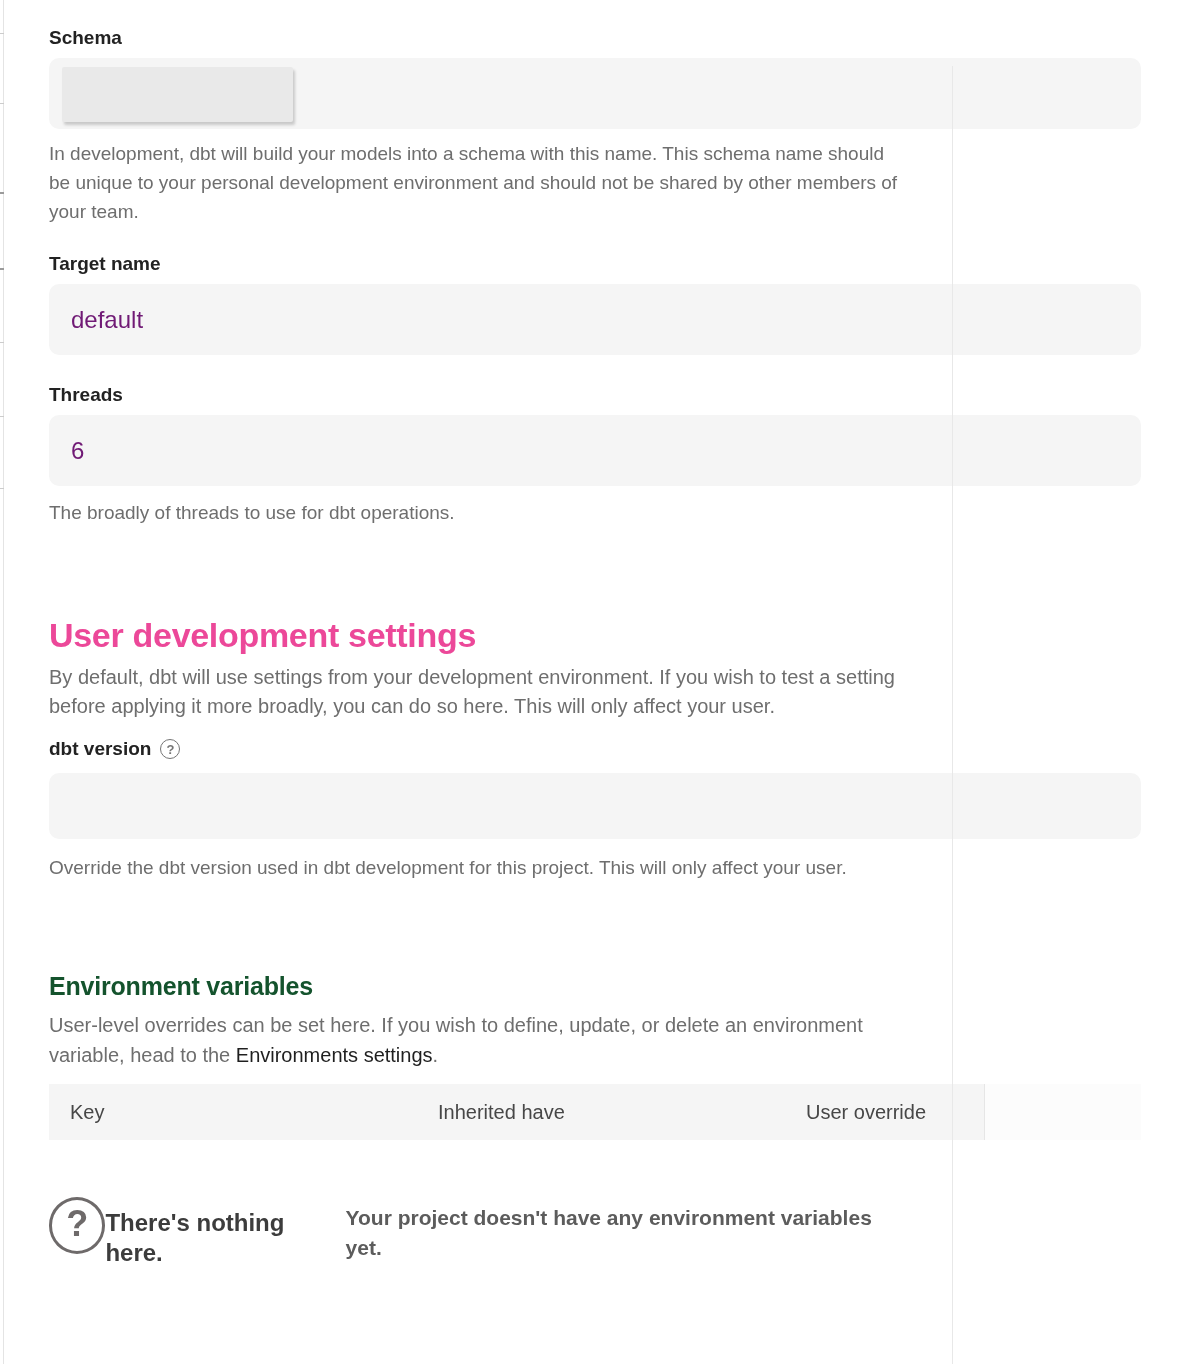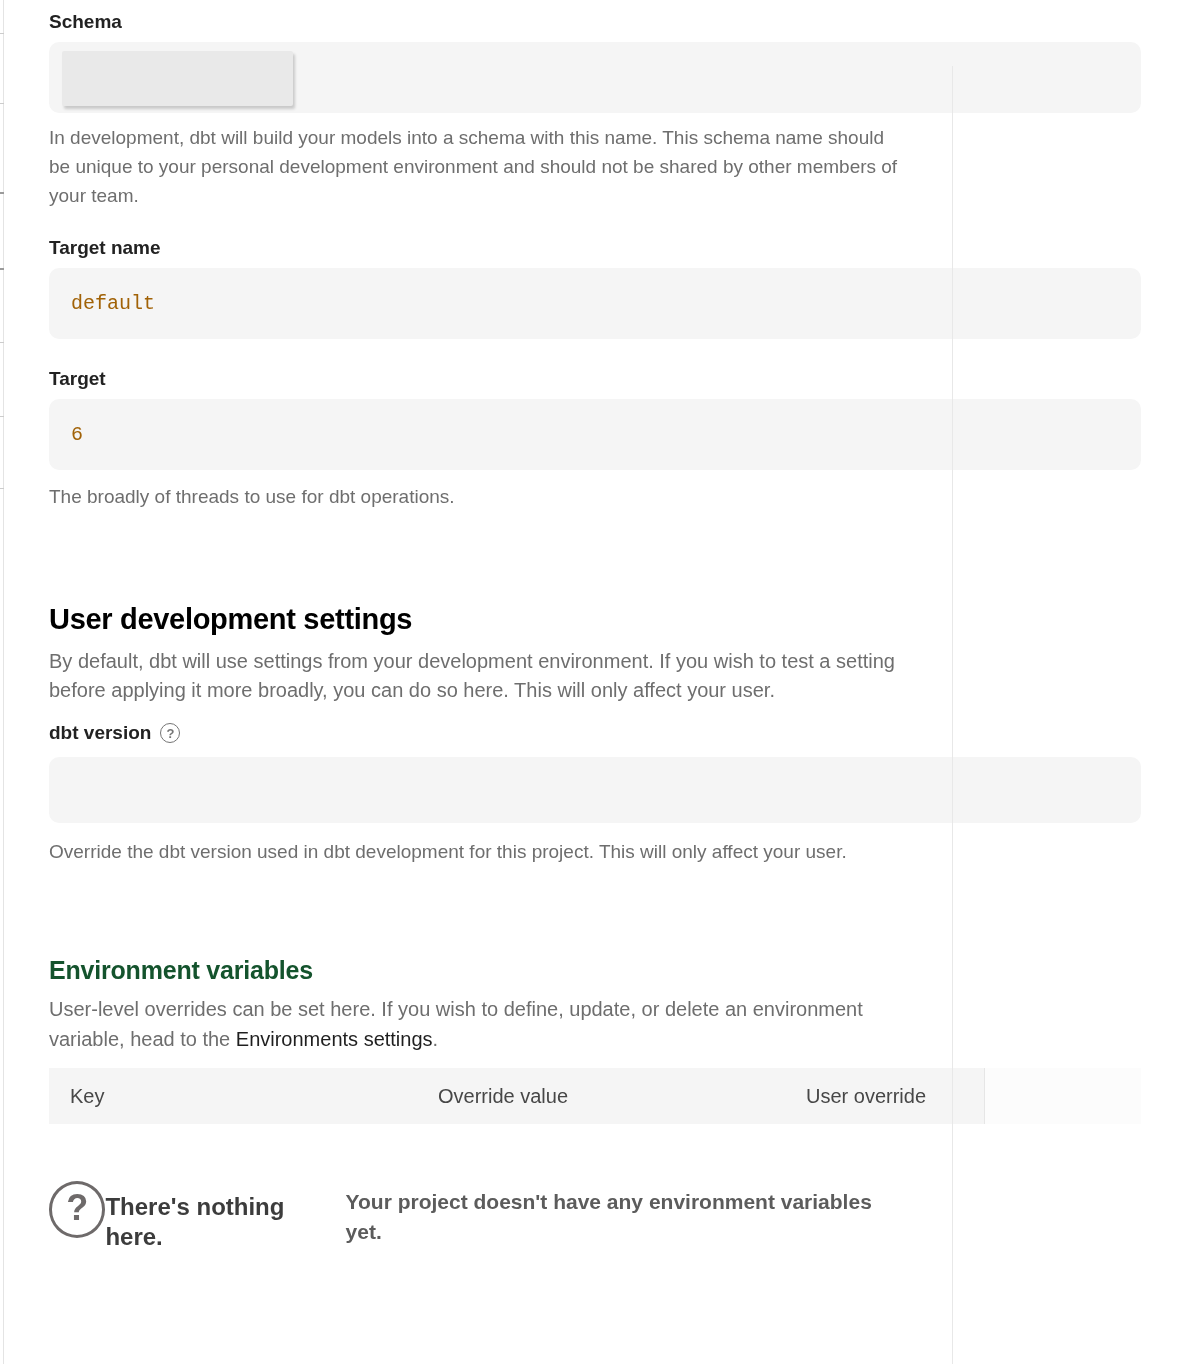--- a/index.html
+++ b/index.html
@@ -4,53 +4,53 @@
 <style>
   * { margin: 0; padding: 0; box-sizing: border-box; }
   html, body {
     width: 1190px; height: 1364px;
     background: #ffffff;
     font-family: "Liberation Sans", sans-serif;
     color: #1f1f1f;
     overflow: hidden;
     position: relative;
   }
-  .page { position: relative; width: 956px; height: 1364px; padding: 10px 49px 0 49px; }
+  .page { position: relative; width: 956px; height: 1364px; padding: 26px 49px 0 49px; }
 
   
   .left-edge { position: absolute; left: 0; top: 0; width: 4px; height: 1364px; background: #fff; border-right: 1px solid #e4e4e4; z-index: 5; }
   .left-edge .tick { position: absolute; left: 0; width: 4px; height: 1px; background: #cccccc; }
   .left-edge .tick.dark { background: #9a9a9a; height: 2px; }
   
   .right-edge { position: absolute; right: 3px; top: 66px; width: 1px; height: 1298px; background: #e8e8e8; z-index: 5; }
 
   .field-label { font-size: 19px; font-weight: 700; color: #222222; line-height: 24px; }
   .text-input {
     margin-top: 8px; width: 1092px; height: 71px;
     background: #f5f5f5; border: none; border-radius: 10px;
-    font-family: Liberation Mono, monospace;
-    font-size: 20px; color: #a16207; padding: 0 22px;
+    font-family: Liberation Sans, sans-serif;
+    font-size: 24px; color: #701a75; padding: 0 22px;
     display: block; outline: none;
   }
   .input-box {
     margin-top: 8px; width: 1092px; height: 71px;
     background: #f5f5f5; border-radius: 10px;
     position: relative;
   }
   .skeleton {
     position: absolute; left: 13px; top: 9px;
     width: 231px; height: 55px;
     background: #e9e9e9; border-radius: 2px;
     box-shadow: 2px 3px 3px rgba(0,0,0,0.18);
   }
   .help-text { margin-top: 10px; font-size: 19px; line-height: 29px; color: #6e6e6e; max-width: 1092px; }
 
   .m-t-field { margin-top: 26px; }
 
-  h1.section-title { margin-top: 90px; font-size: 29px; line-height: 36px; font-weight: 700; color: #000000; letter-spacing: -0.3px; }
+  h1.section-title { margin-top: 90px; font-size: 34px; line-height: 36px; font-weight: 700; color: #ec4899; letter-spacing: -0.3px; }
   h2.section-title { margin-top: 88px; font-size: 25px; line-height: 32px; font-weight: 700; color: #14532d; letter-spacing: -0.2px; }
   .section-desc { margin-top: 10px; font-size: 20px; line-height: 29px; color: #6e6e6e; max-width: 1092px; }
 
   .label-row { margin-top: 16px; display: flex; align-items: center; gap: 9px; }
   .help-icon {
     width: 20px; height: 20px; border: 1.6px solid #757575; border-radius: 50%;
     color: #757575; font-size: 13px; font-weight: 700;
     display: inline-flex; align-items: center; justify-content: center;
     cursor: pointer;
   }
@@ -98,40 +98,40 @@
 
   <div class="field-label">Schema</div>
   <div class="input-box">
     <div class="skeleton"></div>
   </div>
   <p class="help-text">In development, dbt will build your models into a schema with this name. This schema name should be unique to your personal development environment and should not be shared by other members of your team.</p>
 
   <div class="field-label m-t-field">Target name</div>
   <input class="text-input" type="text" value="default" style="">
 
-  <div class="field-label" style="margin-top:28px">Target</div>
+  <div class="field-label" style="margin-top:28px">Threads</div>
   <input class="text-input" type="text" value="6" style="">
   <p class="help-text" style="margin-top:12px">The broadly of threads to use for dbt operations.</p>
 
   <h1 class="section-title">User development settings</h1>
   <p class="section-desc">By default, dbt will use settings from your development environment. If you wish to test a setting before applying it more broadly, you can do so here. This will only affect your user.</p>
 
   <div class="label-row">
     <span class="field-label">dbt version</span>
     <span class="help-icon"></span>
   </div>
   <input class="text-input" style="margin-top: 12px; height: 66px;" type="text" value="">
   <p class="help-text" style="margin-top:14px">Override the dbt version used in dbt development for this project. This will only affect your user.</p>
 
   <h2 class="section-title">Environment variables</h2>
   <p class="env-desc"><span>User-level overrides can be set here. If you wish to define, update, or delete an environment variable, head to the </span><span class="env-link">Environments settings</span><span>.</span></p>
 
   <div class="env-table-header">
     <div class="cell">Key</div>
-    <div class="cell">Override value</div>
+    <div class="cell">Inherited have</div>
     <div class="cell">User override</div>
     <div class="cell actions"></div>
   </div>
 
   <div class="empty-state">
     <div class="qicon"></div>
     <div class="empty-title">There's nothing here.</div>
     <div class="empty-subtitle">Your project doesn't have any environment variables yet.</div>
   </div>
 

